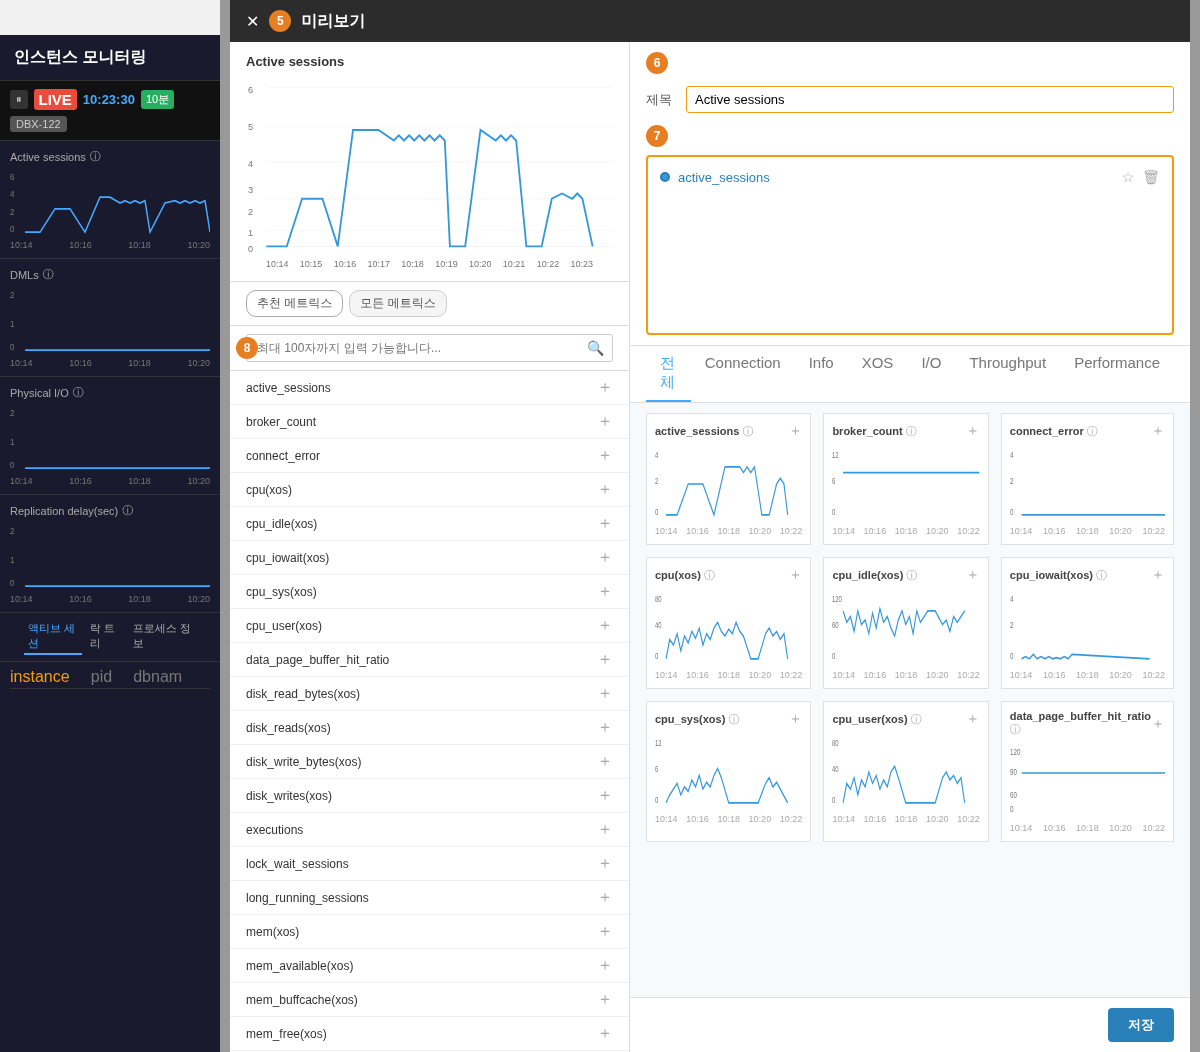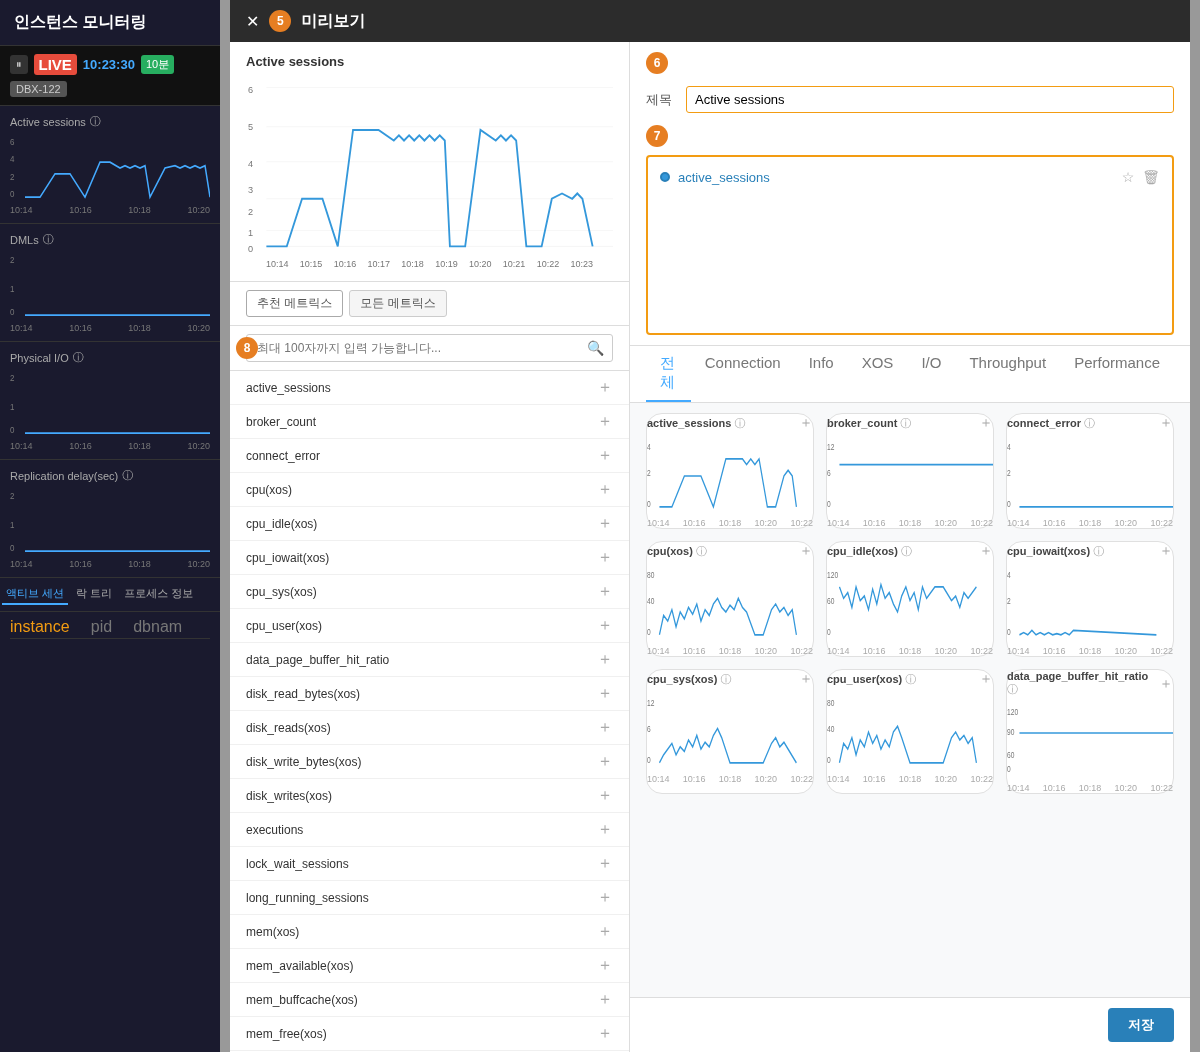--- a/index.html
+++ b/index.html
@@ -1,32 +1,32 @@
 <!DOCTYPE html>
 <html><head>
   <meta charset="utf-8">
   <style>
     * { box-sizing: border-box; margin: 0; padding: 0; }
     body { font-family: 'Malgun Gothic', 'Apple SD Gothic Neo', sans-serif; font-size: 12px; background: #f0f0f0; color: #333; display: flex; height: 1052px; width: 1200px; overflow: hidden; }
 
     
-    .sidebar { width: 220px; background: #1a1a2e; color: #ccc; flex-shrink: 0; display: flex; flex-direction: column; }
+    .sidebar { width: 220px; background: #1a1a2e; color: #ccc; flex-shrink: 0; display: flex; flex-direction: column; margin-top: 35px; }
     .sidebar-header { padding: 12px 14px; font-size: 16px; font-weight: bold; color: #fff; border-bottom: 1px solid #333; }
     .sidebar-controls { display: flex; align-items: center; gap: 6px; padding: 8px 10px; background: #111; border-bottom: 1px solid #333; flex-wrap: wrap; }
     .ctrl-btn { background: #333; color: #ccc; border: none; border-radius: 3px; padding: 3px 6px; font-size: 11px; cursor: pointer; }
     .live-badge { background: #e74c3c; color: #fff; border-radius: 3px; padding: 2px 5px; font-size: 15px; font-weight: bold; }
     .time-display { color: #4af; font-size: 13px; font-weight: bold; }
     .min-badge { background: #27ae60; color: #fff; border-radius: 3px; padding: 2px 5px; font-size: 11px; }
     .inst-badge { background: #555; color: #ccc; border-radius: 3px; padding: 2px 6px; font-size: 11px; }
     .sidebar-chart-section { padding: 8px 10px; border-bottom: 1px solid #333; flex-shrink: 0; }
     .chart-label { font-size: 11px; color: #aaa; margin-bottom: 4px; display: flex; align-items: center; gap: 4px; }
     .mini-chart { width: 100%; height: 70px; position: relative; }
     .mini-chart svg { width: 100%; height: 100%; }
     .chart-x-axis { display: flex; justify-content: space-between; font-size: 9px; color: #777; margin-top: 2px; }
-    .sidebar-tabs { display: flex; gap: 4px; padding: 6px 2px; border-bottom: 1px solid #333; }
+    .sidebar-tabs { display: flex; gap: 4px; padding: 6px 24px; border-bottom: 1px solid #333; }
     .sidebar-tab { font-size: 11px; color: #aaa; cursor: pointer; padding: 2px 4px; }
     .sidebar-tab.active { color: #4af; border-bottom: 2px solid #4af; }
     .sidebar-table { padding: 4px 10px; }
     .sidebar-table-header { display: flex; gap: 4px; font-size: 16px; color: #777; padding: 2px 0; border-bottom: 1px solid #333; }
     .sidebar-table-row { display: flex; gap: 4px; font-size: 10px; color: #ccc; padding: 3px 0; }
     .col-inst { flex: 2; color: #f39c12; }
     .col-pid { flex: 1; }
     .col-db { flex: 2; }
 
     
@@ -40,21 +40,21 @@
 
     .modal-body { display: flex; flex: 1; overflow: hidden; }
 
     
     .left-panel { width: 400px; border-right: 1px solid #ddd; display: flex; flex-direction: column; flex-shrink: 0; overflow: hidden; }
     .preview-section { padding: 12px 16px; border-bottom: 1px solid #ddd; flex-shrink: 0; }
     .preview-title { font-size: 13px; font-weight: bold; margin-bottom: 8px; }
     .preview-chart { width: 100%; height: 180px; }
     .preview-chart svg { width: 100%; height: 100%; }
     .chart-tabs { display: flex; gap: 6px; padding: 8px 16px; border-bottom: 1px solid #ddd; flex-shrink: 0; }
-    .chart-tab { font-size: 12px; padding: 4px 10px; border: 1px solid #ccc; border-radius: 3px; cursor: pointer; background: #f5f5f5; color: #555; }
+    .chart-tab { font-size: 12px; padding: 4px 10px; border: 1px solid #ccc; border-radius: 10px; cursor: pointer; background: #f5f5f5; color: #555; }
     .chart-tab.active { background: #fff; border-color: #aaa; }
     .search-section { padding: 8px 16px; border-bottom: 1px solid #ddd; flex-shrink: 0; position: relative; }
     .search-input { width: 100%; padding: 6px 30px 6px 10px; border: 1px solid #ccc; border-radius: 3px; font-size: 12px; outline: none; }
     .search-icon { position: absolute; right: 24px; top: 50%; transform: translateY(-50%); color: #999; font-size: 14px; }
     .metric-list { flex: 1; overflow-y: auto; padding: 0; }
     .metric-item { display: flex; align-items: center; justify-content: space-between; padding: 6px 16px; border-bottom: 1px solid #f0f0f0; cursor: pointer; }
     .metric-item-name { font-size: 12px; color: #333; }
     .metric-add-btn { color: #aaa; font-size: 16px; cursor: pointer; background: none; border: none; }
 
     
@@ -69,21 +69,21 @@
     .selected-metric-name { font-size: 13px; color: #2980b9; }
     .selected-metric-actions { display: flex; gap: 8px; }
     .icon-btn { background: none; border: none; color: #aaa; cursor: pointer; font-size: 14px; }
 
     
     .grid-tabs { display: flex; gap: 0; padding: 0 16px; border-bottom: 1px solid #ddd; flex-shrink: 0; background: #fff; }
     .grid-tab { font-size: 15px; padding: 8px 14px; cursor: pointer; color: #777; border-bottom: 2px solid transparent; }
     .grid-tab.active { color: #4af; border-bottom: 2px solid #4af; }
     .metric-grid { flex: 1; overflow-y: auto; padding: 10px 16px; background: #f8f9fa; }
     .metric-grid-inner { display: grid; grid-template-columns: repeat(3, 1fr); gap: 12px; }
-    .metric-card { background: #fff; border: 1px solid #e0e0e0; border-radius: 16px; }
+    .metric-card { background: #fff; border: 1px solid #e0e0e0; border-radius: 0; padding: 8px; }
     .metric-card-header { display: flex; align-items: center; justify-content: space-between; margin-bottom: 4px; }
     .metric-card-title { font-size: 11px; color: #444; font-weight: bold; }
     .metric-card-add { color: #aaa; font-size: 14px; cursor: pointer; background: none; border: none; }
     .metric-card-chart { width: 100%; height: 80px; }
     .metric-card-chart svg { width: 100%; height: 100%; }
     .metric-card-x { display: flex; justify-content: space-between; font-size: 9px; color: #aaa; margin-top: 2px; }
 
     
     .modal-footer { padding: 10px 16px; border-top: 1px solid #ddd; display: flex; justify-content: flex-end; flex-shrink: 0; background: #fff; }
     .save-btn { background: #2980b9; color: #fff; border: none; padding: 8px 20px; border-radius: 4px; font-size: 13px; cursor: pointer; font-weight: bold; }

